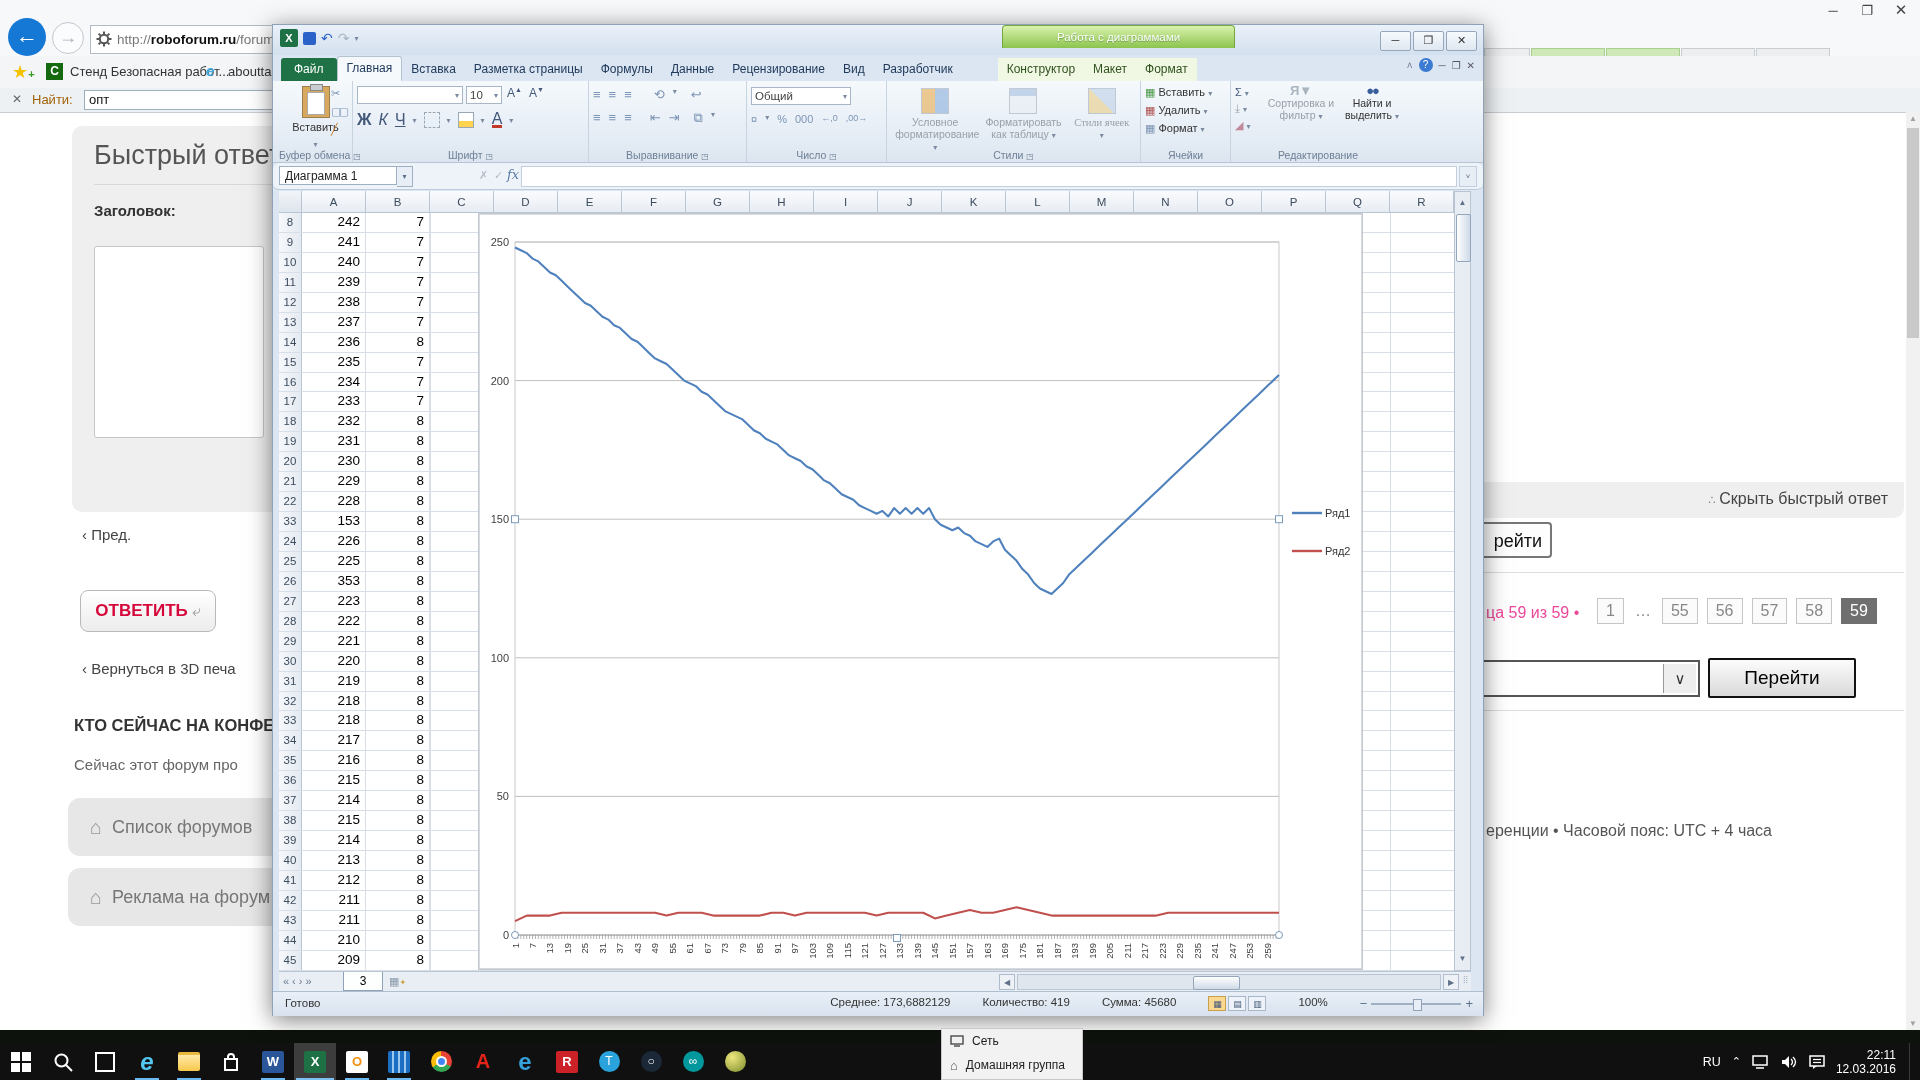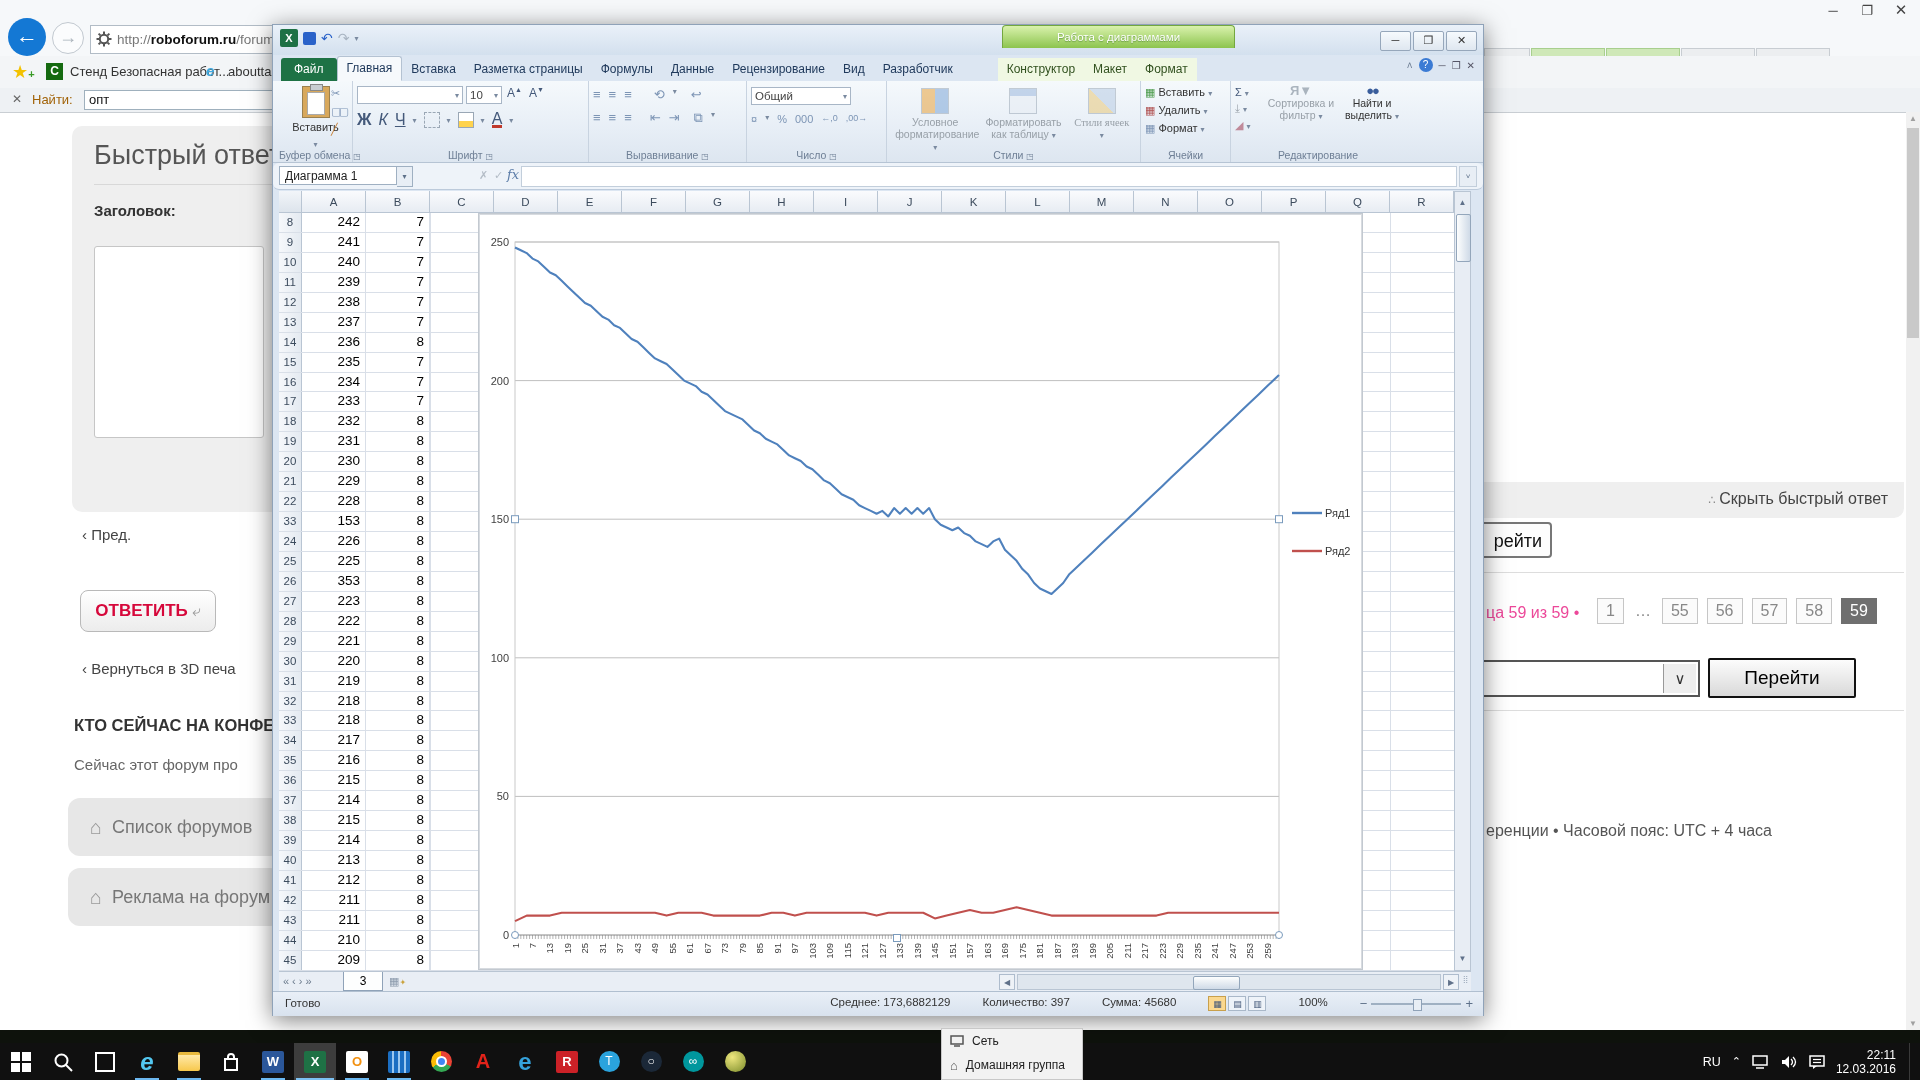--- a/index.html
+++ b/index.html
@@ -758,21 +758,21 @@
           <div class="hsthumb"></div>
         </div>
       <span class="hsbtn" style="left:1164px;">▶</span>
       <span class="abs" style="left:1184px;top:3px;color:#8b9aac;font-size:9px;">⁞⁞</span>
     </div>
 
     <div class="x-status">
       <span class="abs" style="left:12px;top:5px;">Готово</span>
       <div class="stat-right">
         <span>Среднее: 173,6882129</span>
-        <span>Количество: 397</span>
+        <span>Количество: 419</span>
         <span>Сумма: 45680</span>
         <span style="display:flex;gap:2px;">
           <span class="viewbtn on">▦</span>
           <span class="viewbtn">▤</span>
           <span class="viewbtn">▥</span>
         </span>
         <span>100%</span>
         <span style="display:flex;align-items:center;gap:4px;">
           <span style="font-size:13px;color:#5d7089;">−</span>
           <span style="width:90px;height:2px;background:#9fb0c2;display:inline-block;position:relative;">

